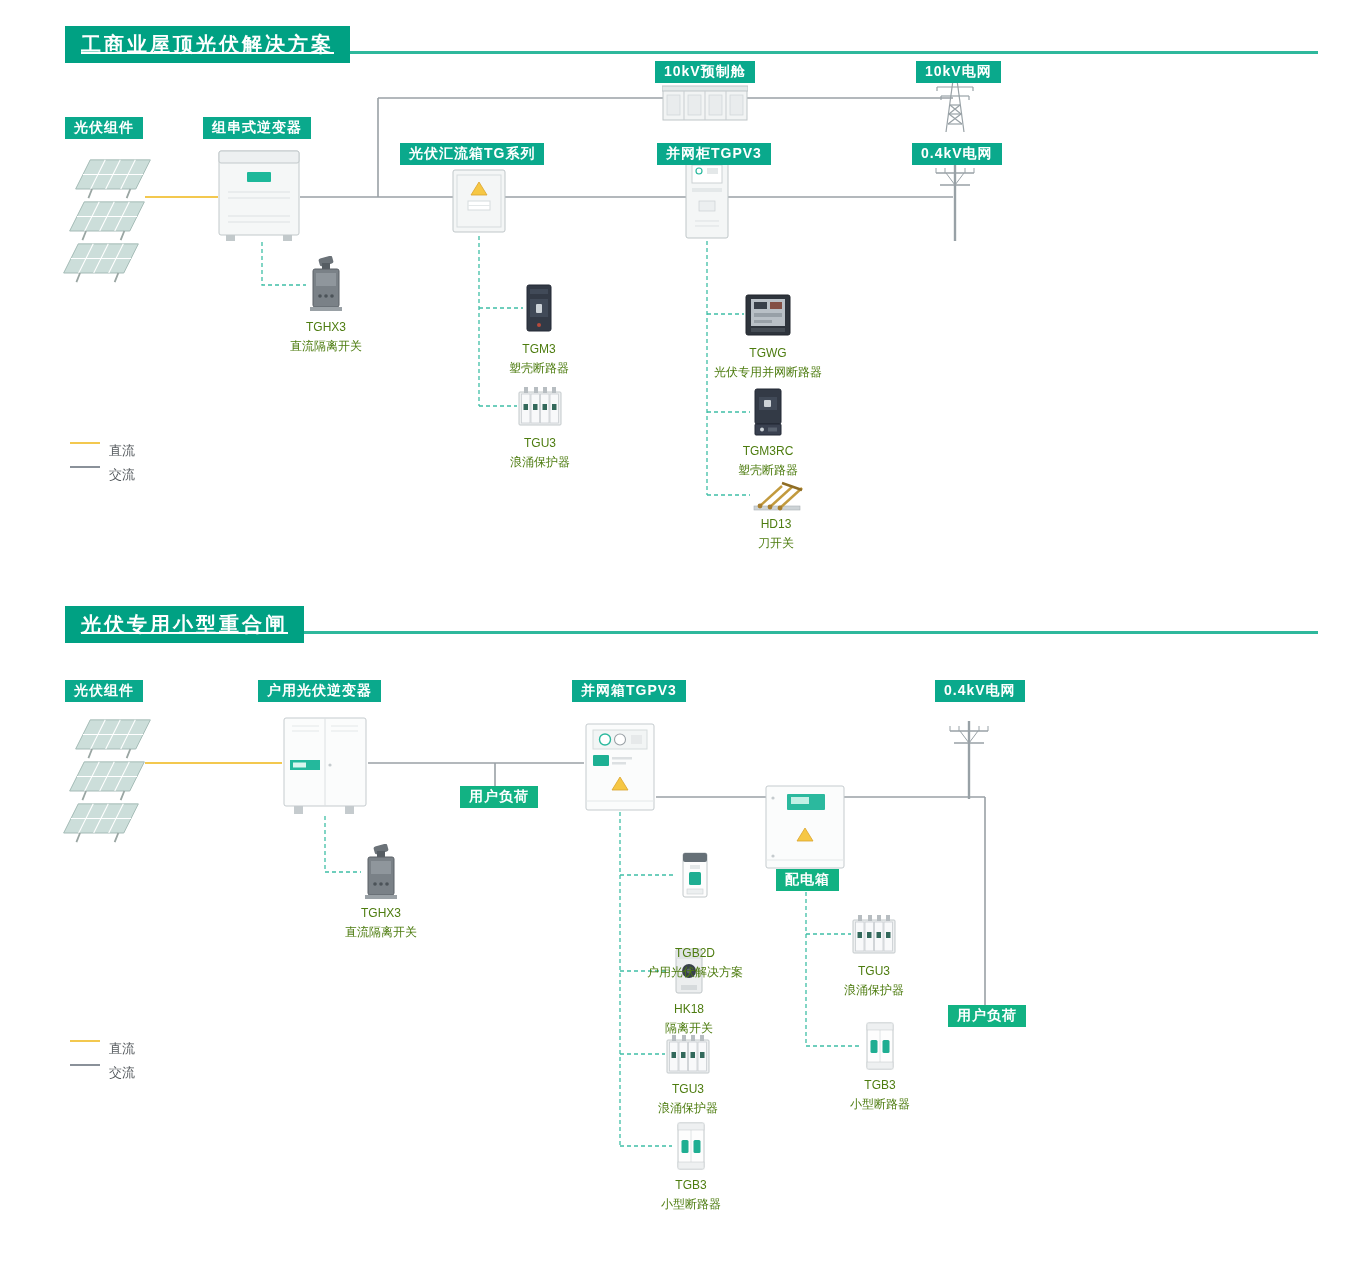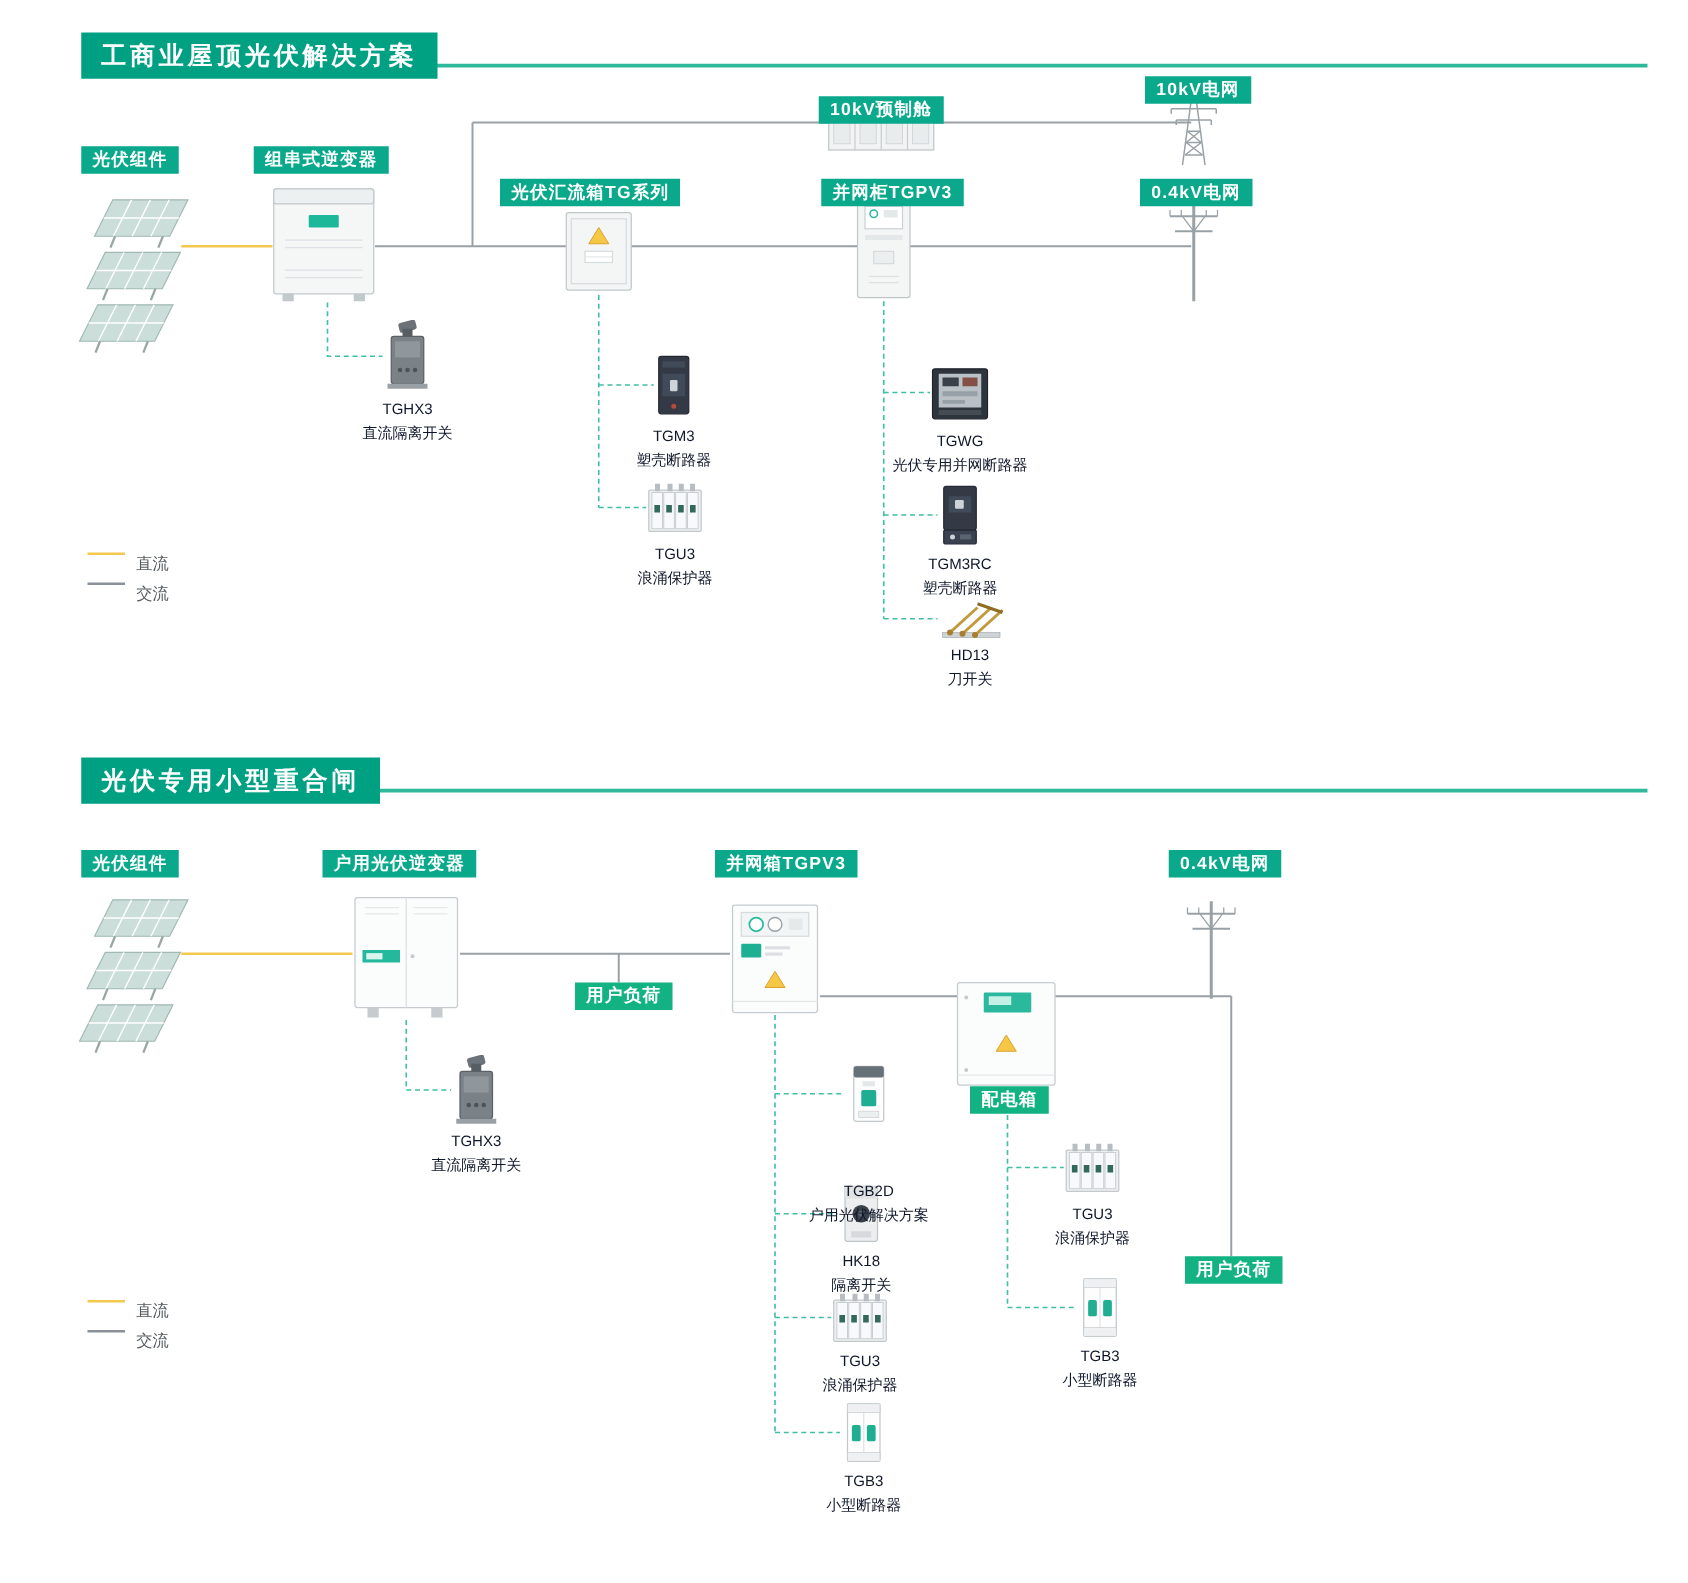--- a/index.html
+++ b/index.html
@@ -3,28 +3,28 @@
 <meta charset="utf-8">
 <style>
   * { margin:0; padding:0; box-sizing:border-box; }
   body { background:#ffffff; font-family:"Liberation Sans", sans-serif; }
   .canvas { position:relative; width:1350px; height:1266px; background:#ffffff; overflow:hidden; }
   .lines { position:absolute; left:0; top:0; z-index:0; }
   .dc   { stroke:#f3c84f; stroke-width:2;   fill:none; }
   .ac   { stroke:#9aa1a6; stroke-width:1.6; fill:none; }
   .dash { stroke:#3fbfa6; stroke-width:1.3; fill:none; stroke-dasharray:4 3; }
   .title-badge { position:absolute; z-index:2; background:#00a183; color:#fff;
-                 font-size:20px; font-weight:bold; letter-spacing:3px; padding:5px 16px; white-space:nowrap; }
+                 font-size:20px; font-weight:bold; letter-spacing:3px; padding:5px 16px; white-space:nowrap;text-decoration:underline; }
   .rule { position:absolute; z-index:1; height:3px; background:#2eb89c; }
   .badge { position:absolute; z-index:2; background:#0aa98c; color:#fff; font-size:14px;
            font-weight:bold; padding:2px 9px; white-space:nowrap; letter-spacing:1px; }
   .badge.green { background:#12b283; }
   .dev { position:absolute; z-index:1; line-height:0; }
   .caption { position:absolute; z-index:2; width:170px; margin-left:-85px; text-align:center;
-             color:#0f172a; font-size:12px; line-height:1.55; }
+             color:#4d7c0f; font-size:12px; line-height:1.55; }
   .caption .model, .caption .desc { display:block; }
   .legend-row { position:absolute; z-index:2; display:flex; gap:9px; }
   .legend-line { width:30px; height:0; border-top:2px solid; }
   .legend-text { font-size:13px; color:#555a5e; }
 </style>
 </head>
 <body>
 
 <svg width="0" height="0" style="position:absolute" aria-hidden="true">
 <defs>
@@ -277,21 +277,21 @@
     <path class="dash" d="M620 812 V1146 M620 875 H674 M620 971 H670 M620 1054 H665 M620 1146 H672"></path>
     <path class="dash" d="M806 892 V1046 M806 934 H851 M806 1046 H861"></path>
   </svg>
 
   <div class="rule" style="left:70px;top:51px;width:1248px"></div>
   <div class="title-badge" style="left:65px;top:26px">工商业屋顶光伏解决方案</div>
 
   <div class="badge" style="left:65px;top:117px">光伏组件</div>
   <div class="badge" style="left:203px;top:117px">组串式逆变器</div>
   <div class="badge" style="left:400px;top:143px">光伏汇流箱TG系列</div>
-  <div class="badge" style="left:655px;top:77px">10kV预制舱</div>
+  <div class="badge" style="left:655px;top:61px">10kV预制舱</div>
   <div class="badge" style="left:657px;top:143px">并网柜TGPV3</div>
   <div class="badge" style="left:916px;top:61px">10kV电网</div>
   <div class="badge" style="left:912px;top:143px">0.4kV电网</div>
 
   <div class="dev" style="left:60px;top:158px">
     <svg width="100" height="130" viewBox="0 0 100 130">
       <use href="#sym-panel" x="12" y="0" width="82" height="42"></use>
       <use href="#sym-panel" x="6" y="42" width="82" height="42"></use>
       <use href="#sym-panel" x="0" y="84" width="82" height="42"></use>
     </svg>

